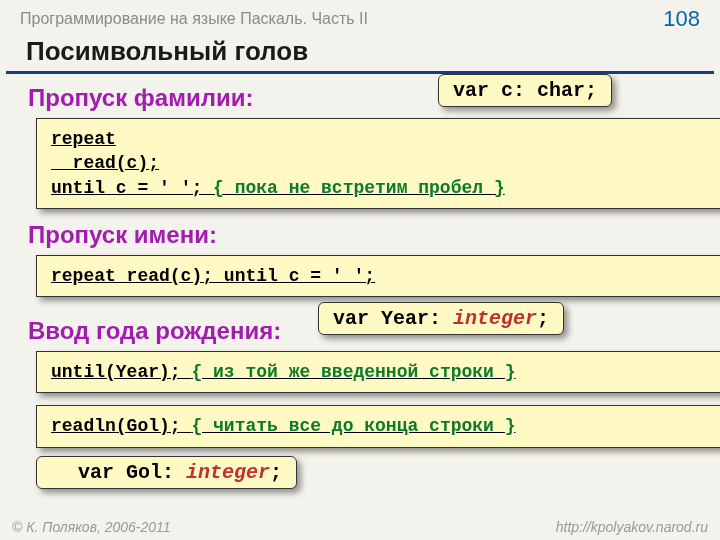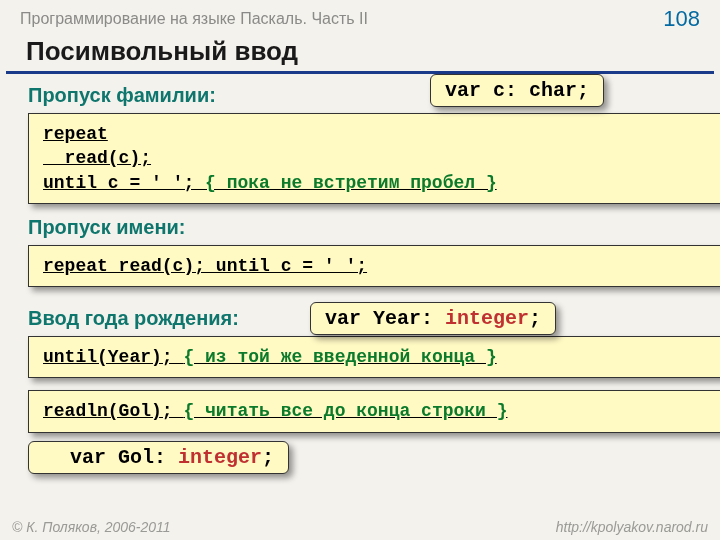--- a/index.html
+++ b/index.html
@@ -17,86 +17,87 @@
   }
   .page-num { font-size: 22px; color: #0369a1; }
   .title {
     font-size: 26px; font-weight: bold; color: #1a1a1a;
     padding: 2px 20px 4px 20px;
     border-bottom: 3px solid #1a3a8a;
     margin: 0 6px 10px 6px;
   }
   .content { padding: 0 28px; }
   .subhead {
-    color: #0f766e; font-size: 20px; font-weight: bold;
+    color: #a21caf; font-size: 24px; font-weight: bold;
     margin: 8px 0 6px 0;
   }
   .row { display: flex; align-items: center; gap: 18px; }
   .codebox, .callout {
     background: #fff9c4;
     border: 1px solid #333;
     box-shadow: 4px 4px 6px rgba(0,0,0,0.4);
     font-family: "Courier New", Courier, monospace;
     font-weight: bold;
     font-size: 18px;
     color: #000;
+    margin-left: 8px;
   }
   .codebox {
     padding: 8px 14px;
     line-height: 1.35;
     width: 700px;
     margin-bottom: 12px;
     white-space: pre;
     text-decoration: underline;
   }
   .callout {
     padding: 4px 14px;
     border-radius: 6px;
     font-size: 20px;
     display: inline-block;
   }
   .comment { color: #0b7a2b; }
-  .kw-integer { color: #c03030; }
+  .kw-integer { color: #c03030; font-style: italic; }
   .footer {
     position: absolute; bottom: 5px; left: 0; right: 0;
     display: flex; justify-content: space-between;
     padding: 0 12px;
     color: #9a9a96; font-size: 14px; font-style: italic;
   }
   .right-callout { position: absolute; }
   #callout-c { top: 74px; left: 430px; }
   #callout-year { top: 302px; left: 310px; }
   #callout-gol { left: 230px; margin-top: -4px; padding-left: 41px; }
 </style>
 </head>
 <body>
 
 <div class="header">
   <span>Программирование на языке Паскаль. Часть II</span>
   <span class="page-num">108</span>
 </div>
 
-<div class="title">Посимвольный ввод</div>
+<div class="title">Посимвольный голов</div>
 
 <div class="content">
 
   <div class="subhead">Пропуск фамилии:</div>
   <div class="callout right-callout" id="callout-c">var c: char;</div>
   <div class="codebox"><span>repeat</span>
 <span>  read(c);</span>
 <span>until c = ' '; </span><span class="comment">{ пока не встретим пробел }</span></div>
 
   <div class="subhead">Пропуск имени:</div>
   <div class="codebox"><span>repeat read(c); until c = ' ';</span></div>
 
   <div class="row">
     <div class="subhead">Ввод года рождения:</div>
   </div>
   <div class="callout right-callout" id="callout-year"><span>var Year: </span><span class="kw-integer">integer</span><span>;</span></div>
-  <div class="codebox"><span>until(Year); </span><span class="comment">{ из той же введенной конца }</span></div>
+  <div class="codebox"><span>until(Year); </span><span class="comment">{ из той же введенной строки }</span></div>
 
   <div class="codebox"><span>readln(Gol); </span><span class="comment">{ читать все до конца строки }</span></div>
 
   <div class="callout" id="callout-gol"><span>var Gol: </span><span class="kw-integer">integer</span><span>;</span></div>
 
 </div>
 
 <div class="footer">
   <span>© К. Поляков, 2006-2011</span>
   <span>http://kpolyakov.narod.ru</span>

